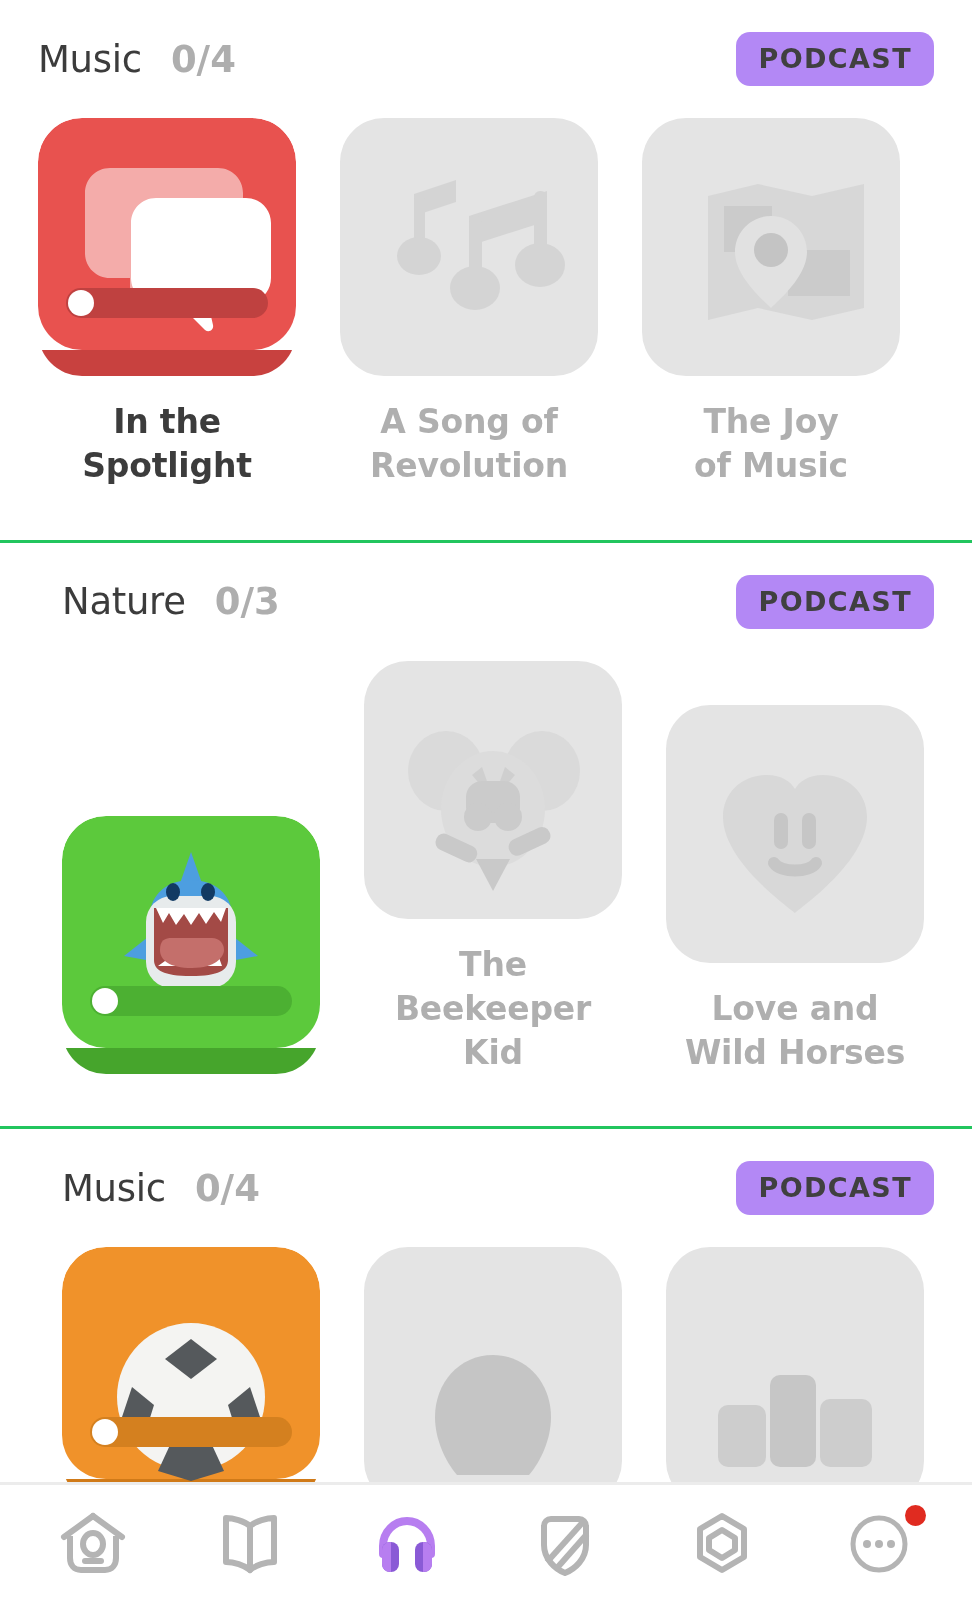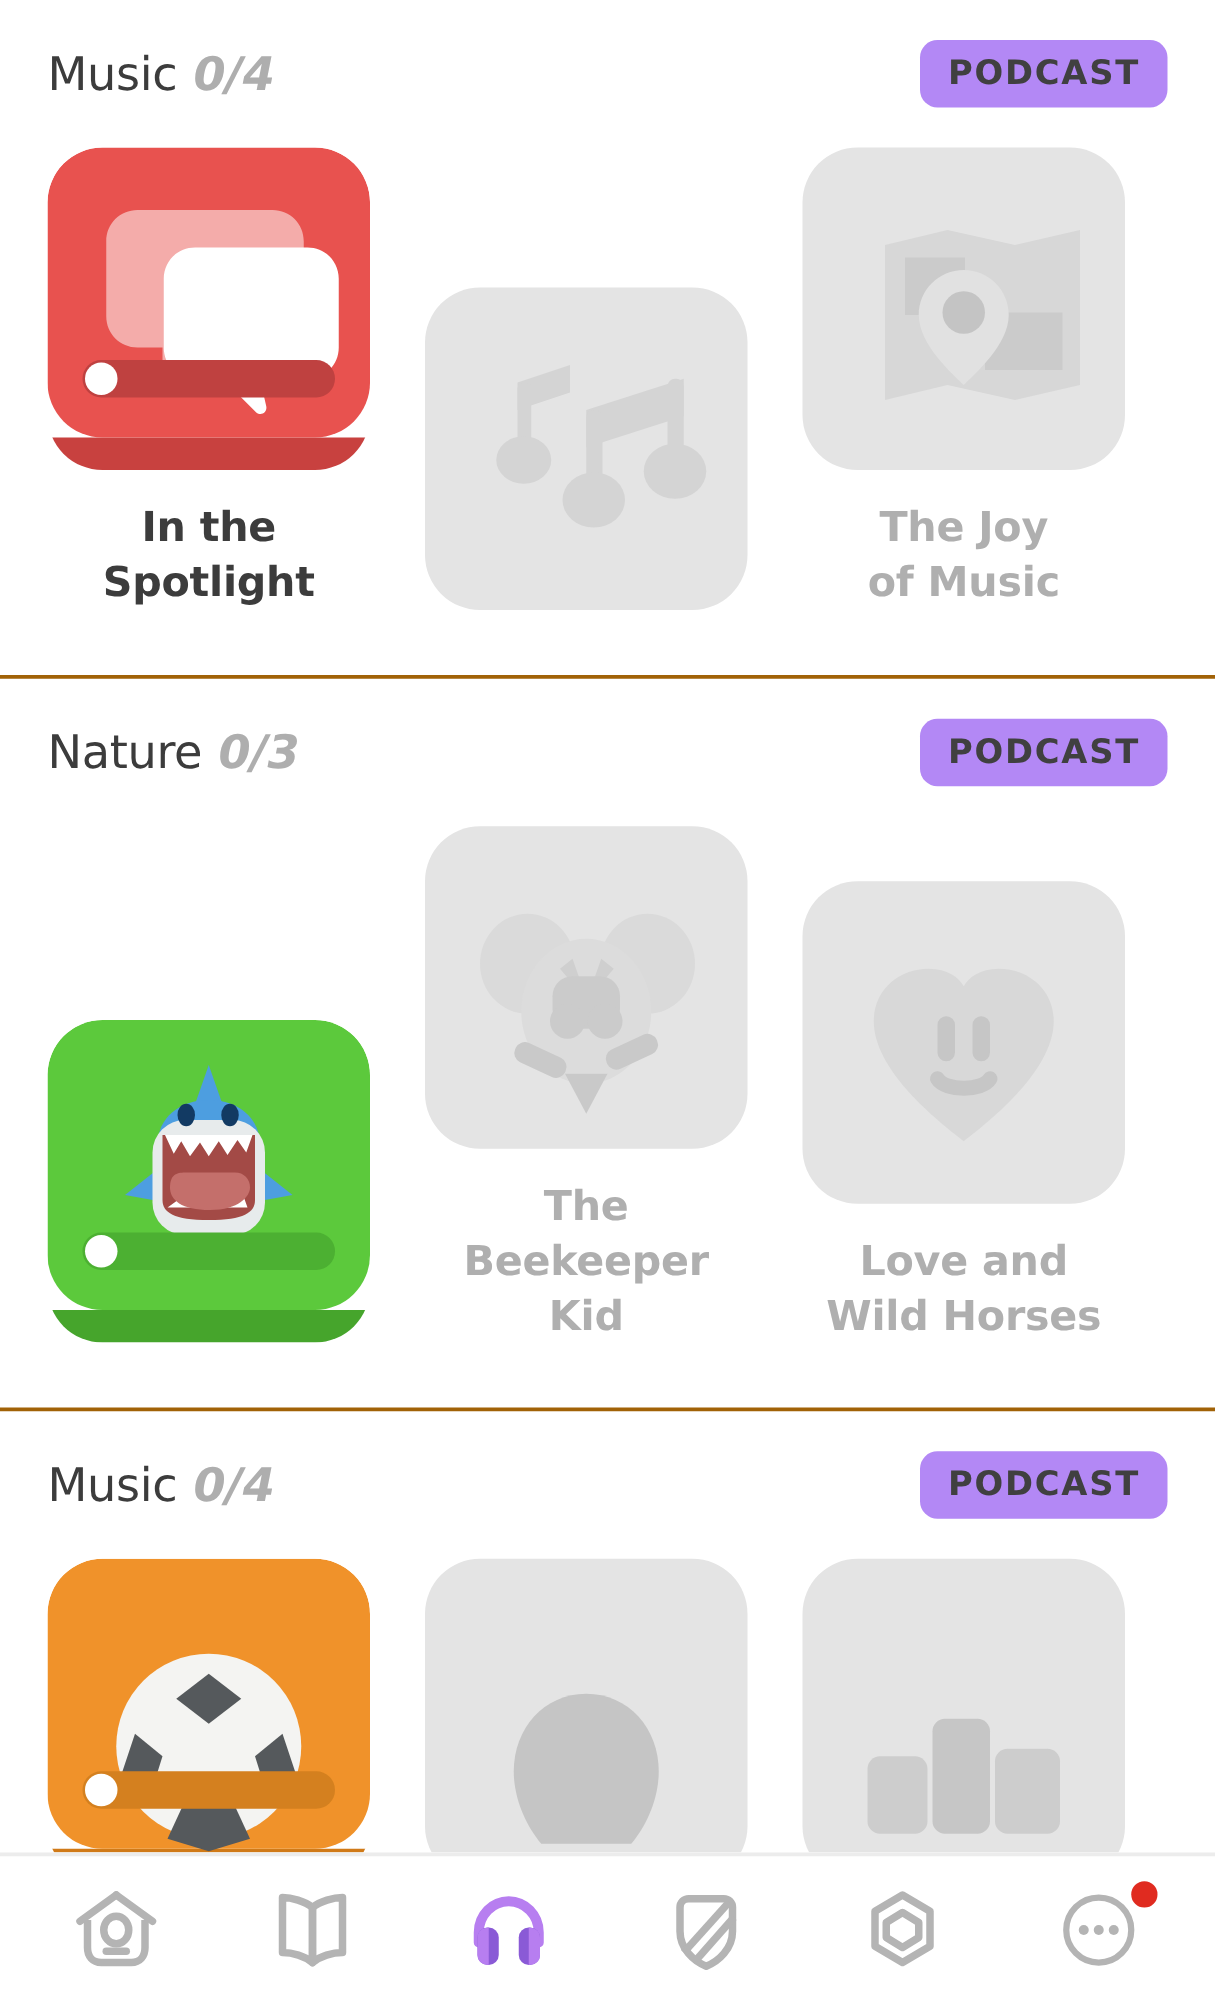--- a/index.html
+++ b/index.html
@@ -20,43 +20,42 @@
 
   
   #content {
     position:absolute;
     top:0; left:0; right:0;
     bottom:118px;
     overflow:hidden;
   }
 
   .section { background:#fff; }
-  .section + .section { border-top:3px solid #a16207; }
+  .section + .section { border-top:3px solid #22c55e;padding-left:24px; }
 
   .section-header {
     height:118px;
     display:flex;
     align-items:center;
     justify-content:space-between;
     padding:0 38px 0 38px;
   }
 
   .section-title {
     font-size:37px;
     font-weight:400;
     color:#3c3c3c;
     letter-spacing:-0.3px;
     white-space:nowrap;
   }
   .section-count {
     font-size:37px;
     font-weight:700;
     color:#aeaeae;
-    margin-left:8px;
-    font-style:italic;
+    margin-left:24px;
   }
 
   .badge {
     background:#b388f5;
     color:#404040;
     font-size:27px;
     font-weight:700;
     letter-spacing:1.4px;
     padding:13px 22px 14px;
     border-radius:14px;
@@ -209,20 +208,22 @@
                 <rect x="74" y="76" width="11" height="62" rx="5"></rect>
                 <ellipse cx="79" cy="138" rx="22" ry="19"></ellipse>
                 <path d="M129 98l78-25v30l-78 25z"></path>
                 <rect x="129" y="98" width="13" height="70" rx="6"></rect>
                 <rect x="194" y="73" width="13" height="72" rx="6"></rect>
                 <ellipse cx="135" cy="170" rx="25" ry="22"></ellipse>
                 <ellipse cx="200" cy="147" rx="25" ry="22"></ellipse>
               </g>
             </svg>
           </div>
+          <div class="item-title locked">A Song of
+Revolution</div>
         </div>
 
         <div class="item">
           <div class="tile locked">
             <svg class="art" viewBox="0 0 258 258">
               <path d="M66 78l50-12 54 12 52-12v124l-52 12-54-12-50 12z" fill="#d7d7d7"></path>
               <path d="M82 88h48v46H82zM146 132h62v46h-62z" fill="#cbcbcb"></path>
               <path d="M129 98c20 0 36 16 36 36 0 24-28 48-36 56-8-8-36-32-36-56 0-20 16-36 36-36z" fill="#e1e1e1"></path>
               <circle cx="129" cy="132" r="17" fill="#c4c4c4"></circle>
             </svg>

